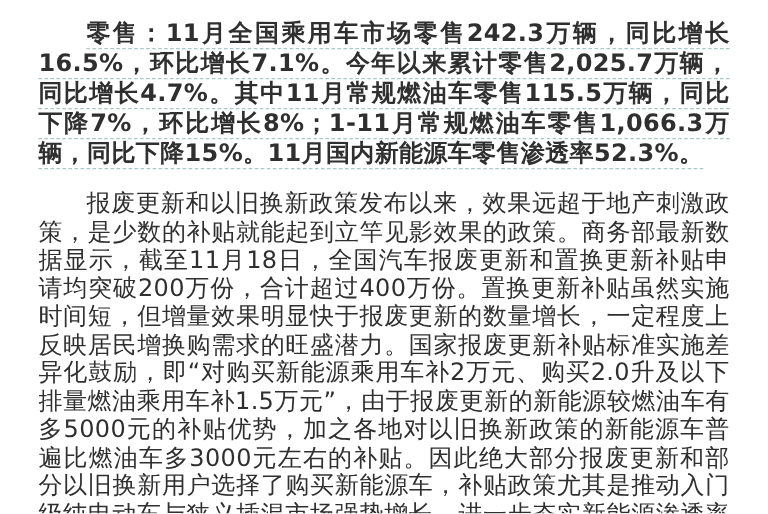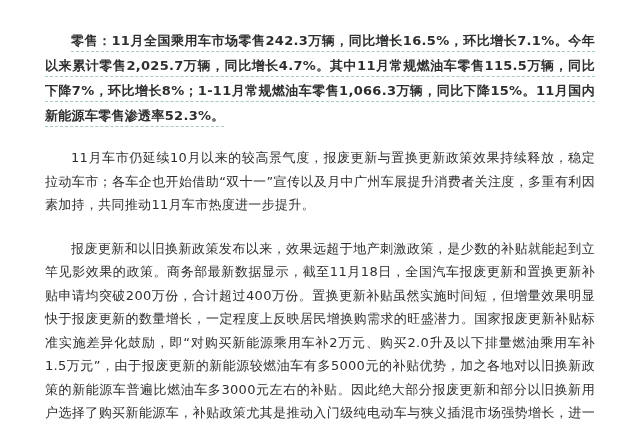--- a/index.html
+++ b/index.html
@@ -19,23 +19,23 @@
   }
   .title {
     margin: 0 0 29px 0;
     font-size: 15px;
     line-height: 19px;
     font-weight: 700;
     color: #3a9ad9;
     letter-spacing: 0.3px;
   }
   .para {
-    margin: 17px;
+    margin: 4px;
     color: #2f2f2f;
-    font-size: 13px;
+    font-size: 20px;
     letter-spacing: 0.3px;
     text-align: justify;
     text-indent: 2em;
   }
   .para-retail {
     font-weight: 700;
     line-height: 25px;
     margin-bottom: 18px;
     text-decoration-line: underline;
     text-decoration-style: dashed;
@@ -51,16 +51,15 @@
     line-height: 23.5px;
   }
 </style>
 </head>
 <body>
 
 <div class="page">
 
   <p class="para para-retail">零售：11月全国乘用车市场零售242.3万辆，同比增长16.5%，环比增长7.1%。今年以来累计零售2,025.7万辆，同比增长4.7%。其中11月常规燃油车零售115.5万辆，同比下降7%，环比增长8%；1-11月常规燃油车零售1,066.3万辆，同比下降15%。11月国内新能源车零售渗透率52.3%。</p>
 
-  <p class="para para-momentum">11月车市仍延续10月以来的较高景气度，报废更新与置换更新政策效果持续释放，稳定拉动车市；各车企也开始借助“双十一”宣传以及月中广州车展提升消费者关注度，多重有利因素加持，共同推动11月车市热度进一步提升。</p>
 
   <p class="para para-policy">报废更新和以旧换新政策发布以来，效果远超于地产刺激政策，是少数的补贴就能起到立竿见影效果的政策。商务部最新数据显示，截至11月18日，全国汽车报废更新和置换更新补贴申请均突破200万份，合计超过400万份。置换更新补贴虽然实施时间短，但增量效果明显快于报废更新的数量增长，一定程度上反映居民增换购需求的旺盛潜力。国家报废更新补贴标准实施差异化鼓励，即“对购买新能源乘用车补2万元、购买2.0升及以下排量燃油乘用车补1.5万元”，由于报废更新的新能源较燃油车有多5000元的补贴优势，加之各地对以旧换新政策的新能源车普遍比燃油车多3000元左右的补贴。因此绝大部分报废更新和部分以旧换新用户选择了购买新能源车，补贴政策尤其是推动入门级纯电动车与狭义插混市场强势增长，进一步夯实新能源渗透率的扩张基础。</p>
 </div>
 
 </body></html>

